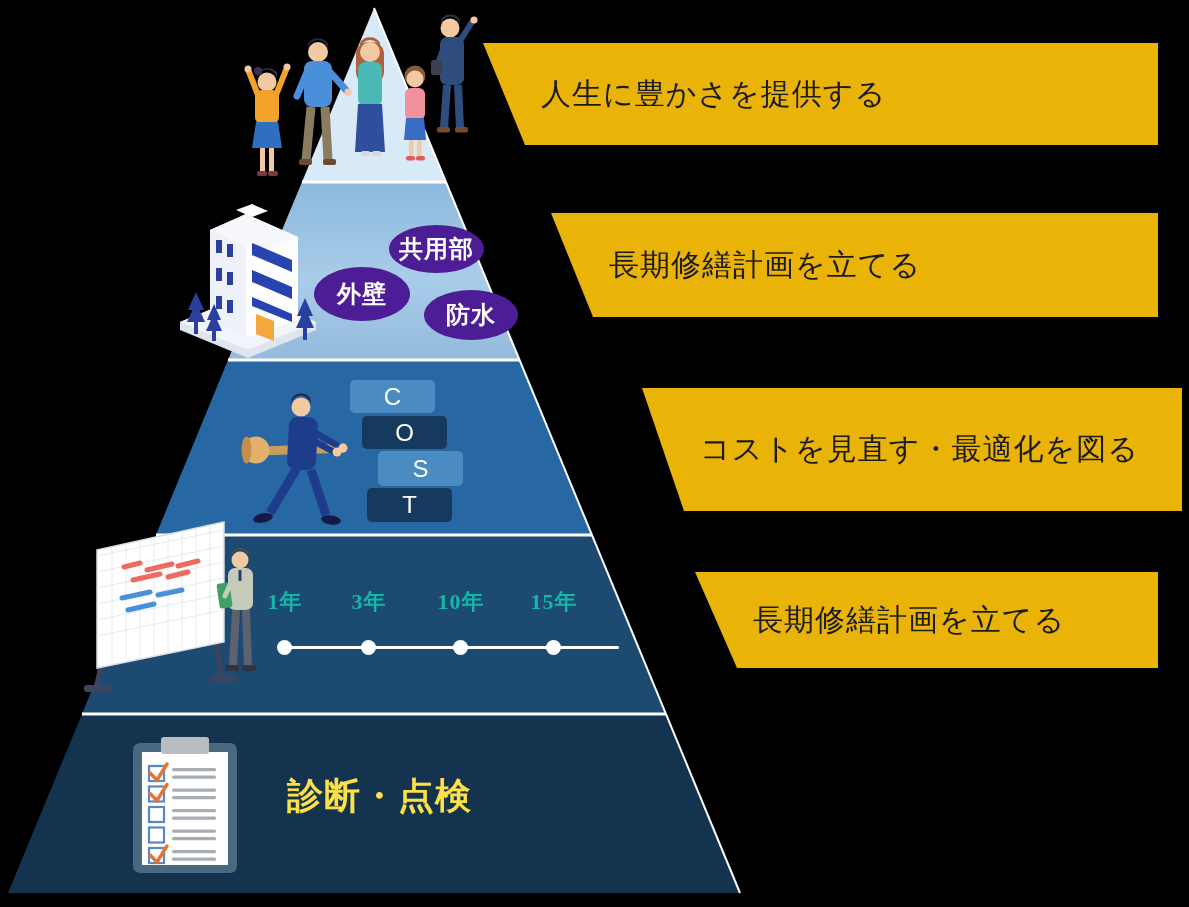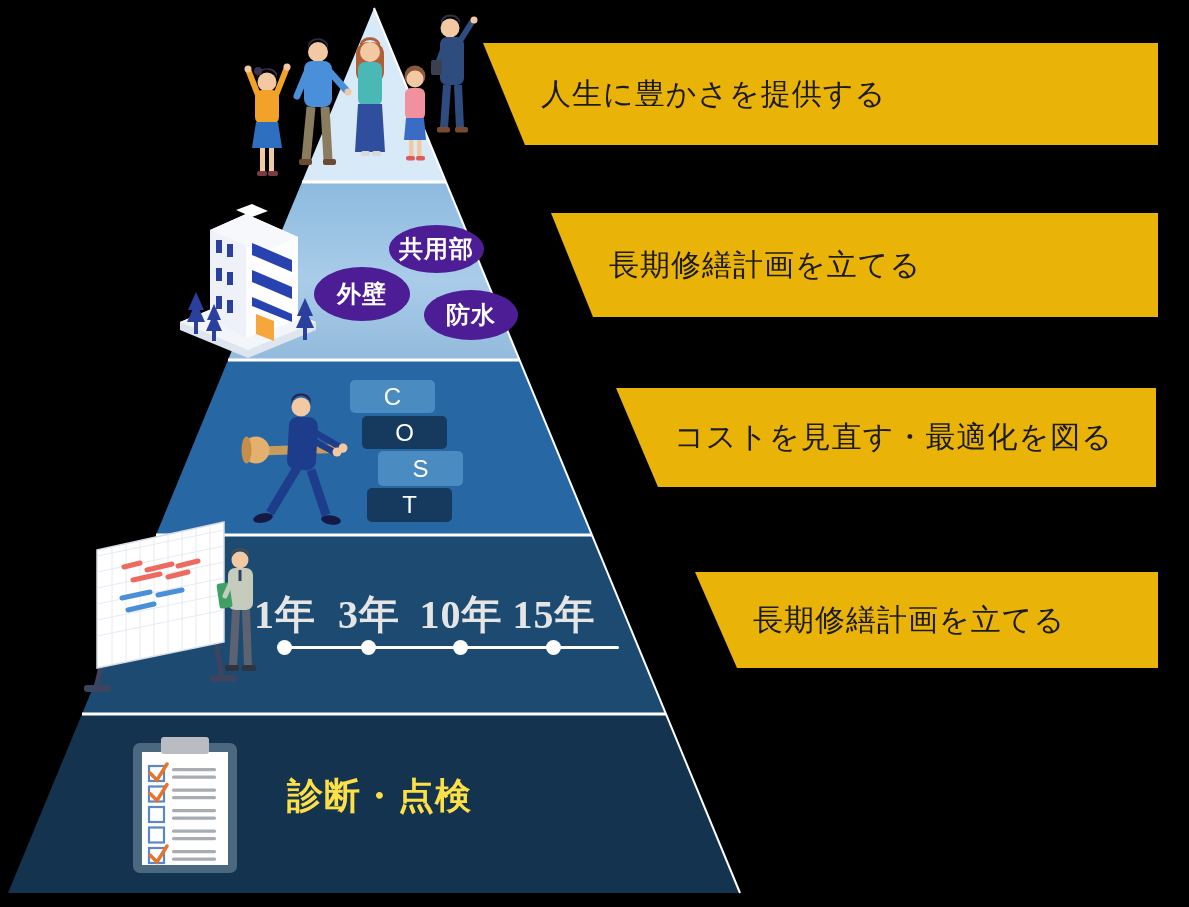--- a/index.html
+++ b/index.html
@@ -12,21 +12,21 @@
   .caption-box{
     position:absolute;background:#eab308;display:flex;align-items:center;
     clip-path:polygon(0 0,100% 0,100% 100%,42px 100%);
   }
   .caption-box span{
     padding-left:58px;font-size:30px;color:#1b1b1b;letter-spacing:1px;font-weight:500;
     white-space:nowrap;
   }
   .cb1{left:483px;top:43px;width:675px;height:102px;}
   .cb2{left:551px;top:213px;width:607px;height:104px;}
-  .cb3{left:616px;top:388px;width:540px;height:99px;align-items:center;}
+  .cb3{left:642px;top:388px;width:540px;height:123px;align-items:center;}
   .cb4{left:695px;top:572px;width:463px;height:96px;font-family:Liberation Mono, monospace;}
   .cb5{left:767px;top:743px;width:391px;height:100px;}
   
   .bubble{
     position:absolute;background:#4c1d95;border-radius:50%;
     display:flex;align-items:center;justify-content:center;
     color:#ffffff;font-weight:700;font-size:24px;letter-spacing:1px;
   }
   .bub1{left:389px;top:225px;width:95px;height:48px;}
   .bub2{left:314px;top:267px;width:96px;height:54px;}
@@ -40,22 +40,22 @@
   .blk-light{background:#4a8cc2;}
   .blk-dark{background:#163a5e;}
   .blkC{left:350px;top:380px;height:33px;}
   .blkO{left:362px;top:416px;height:33px;}
   .blkS{left:378px;top:451px;height:35px;}
   .blkT{left:367px;top:488px;height:34px;}
   
   .tl-line{position:absolute;left:285px;top:646px;width:334px;height:3px;background:#fff;border-radius:2px;}
   .tl-dot{position:absolute;width:15px;height:15px;border-radius:50%;background:#fff;top:640px;}
   .tl-label{
-    position:absolute;top:587px;width:90px;text-align:center;color:#e5e5e5;
-    font-size:40px;font-weight:600;letter-spacing:1px;white-space:nowrap;
+    position:absolute;top:587px;width:90px;text-align:center;color:#14b8a6;
+    font-size:22px;font-weight:600;letter-spacing:1px;white-space:nowrap;
   }
   .d1{left:277px;} .d2{left:361px;} .d3{left:453px;} .d4{left:546px;}
   .l1{left:240px;} .l2{left:324px;} .l3{left:416px;} .l4{left:509px;}
   
   .tier5-label{
     position:absolute;left:287px;top:772px;color:#fde047;font-size:36px;font-weight:600;
     letter-spacing:1px;white-space:nowrap;
   }
 </style>
 </head>

